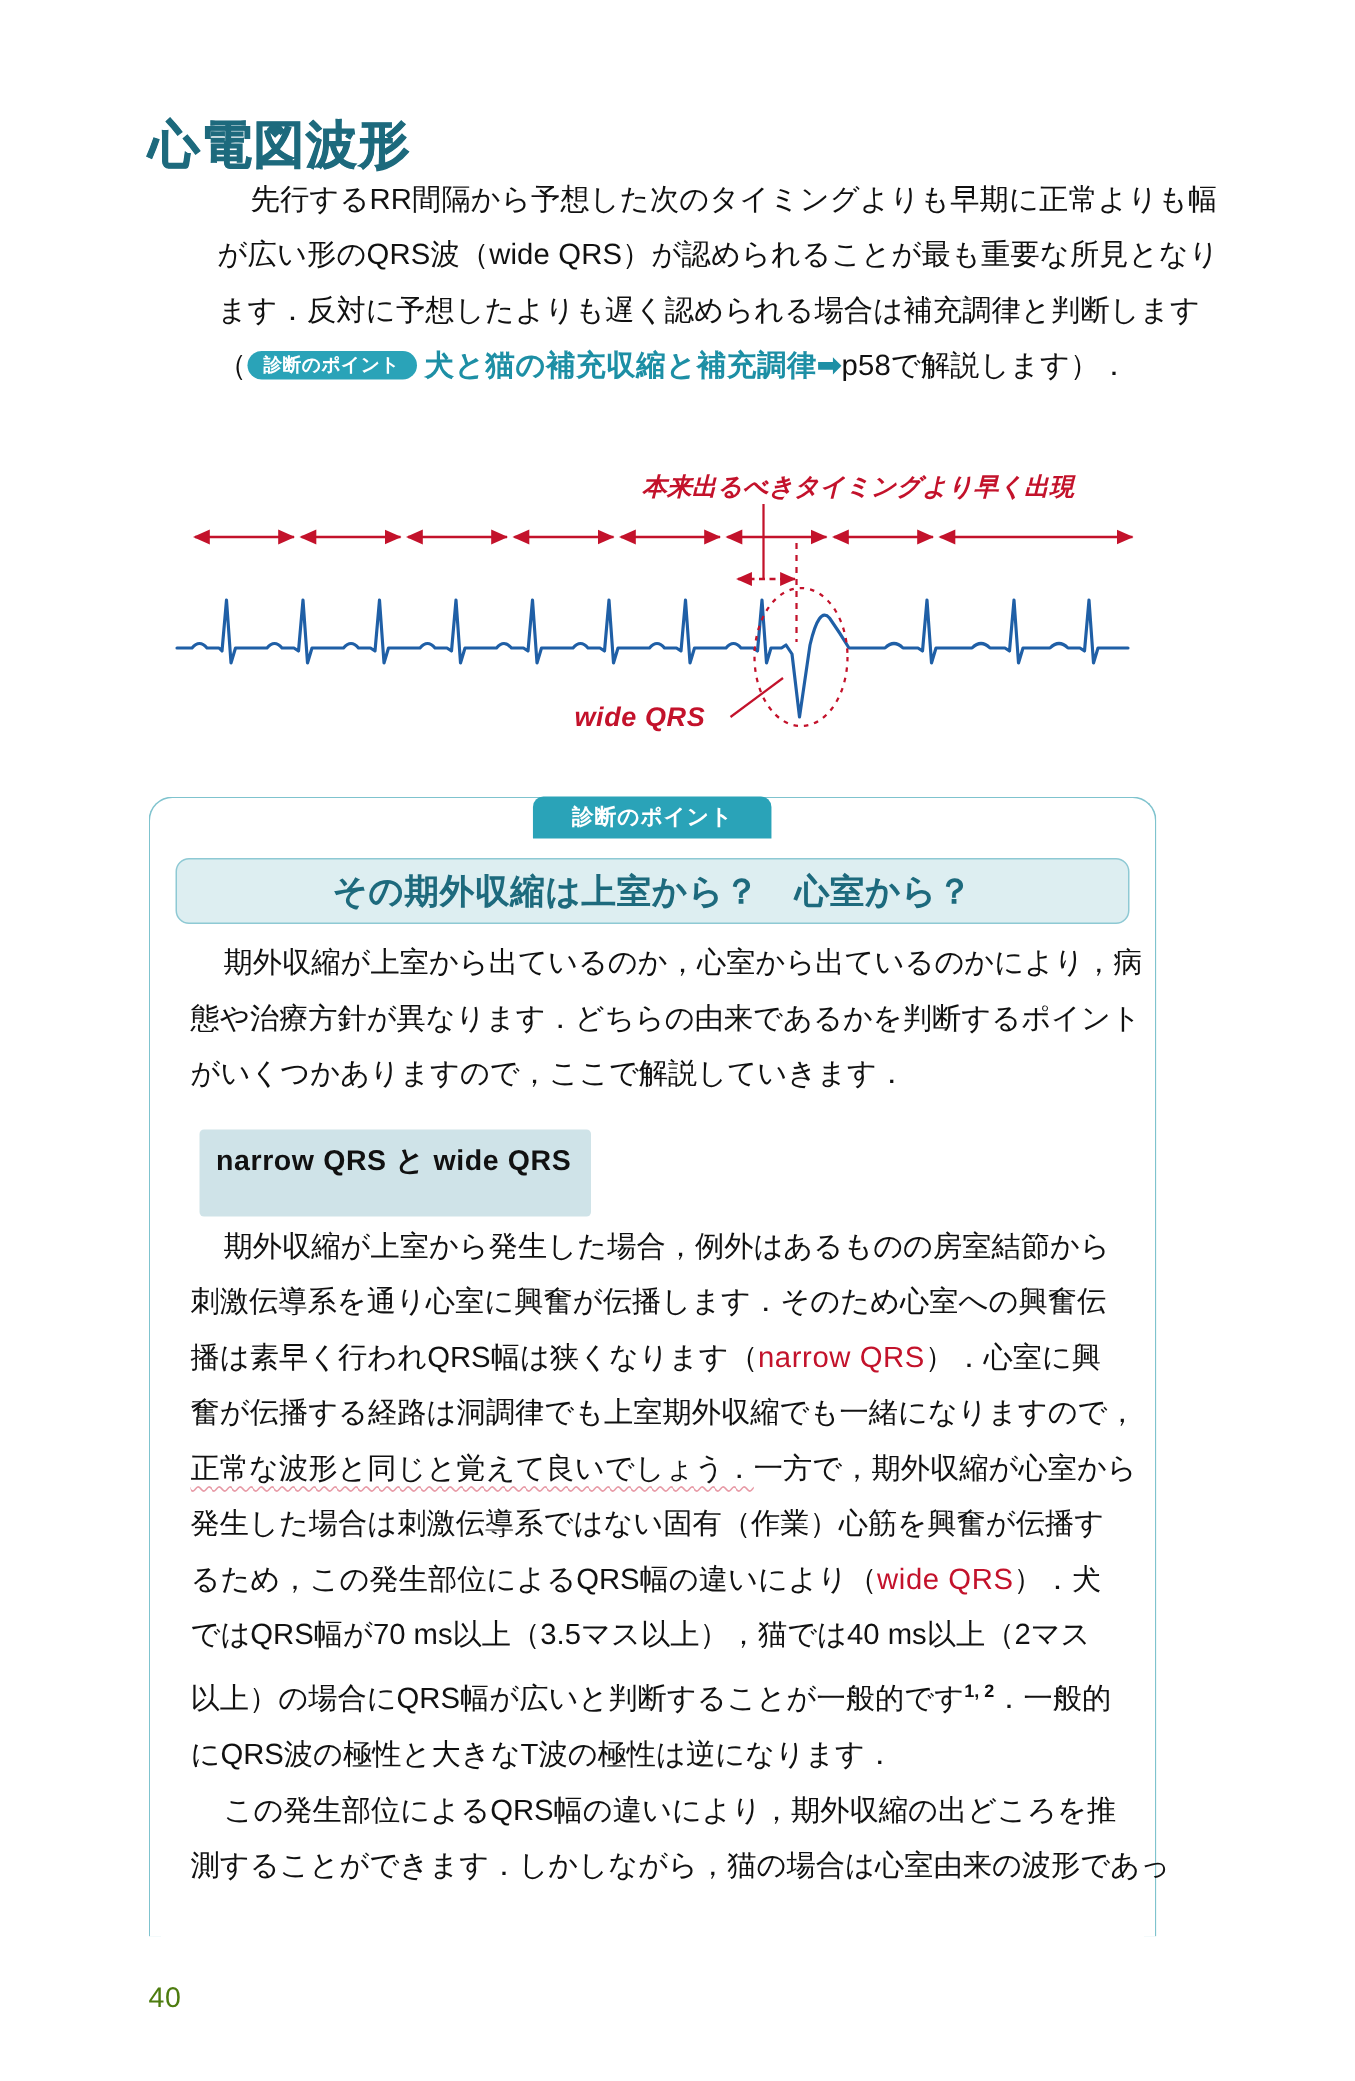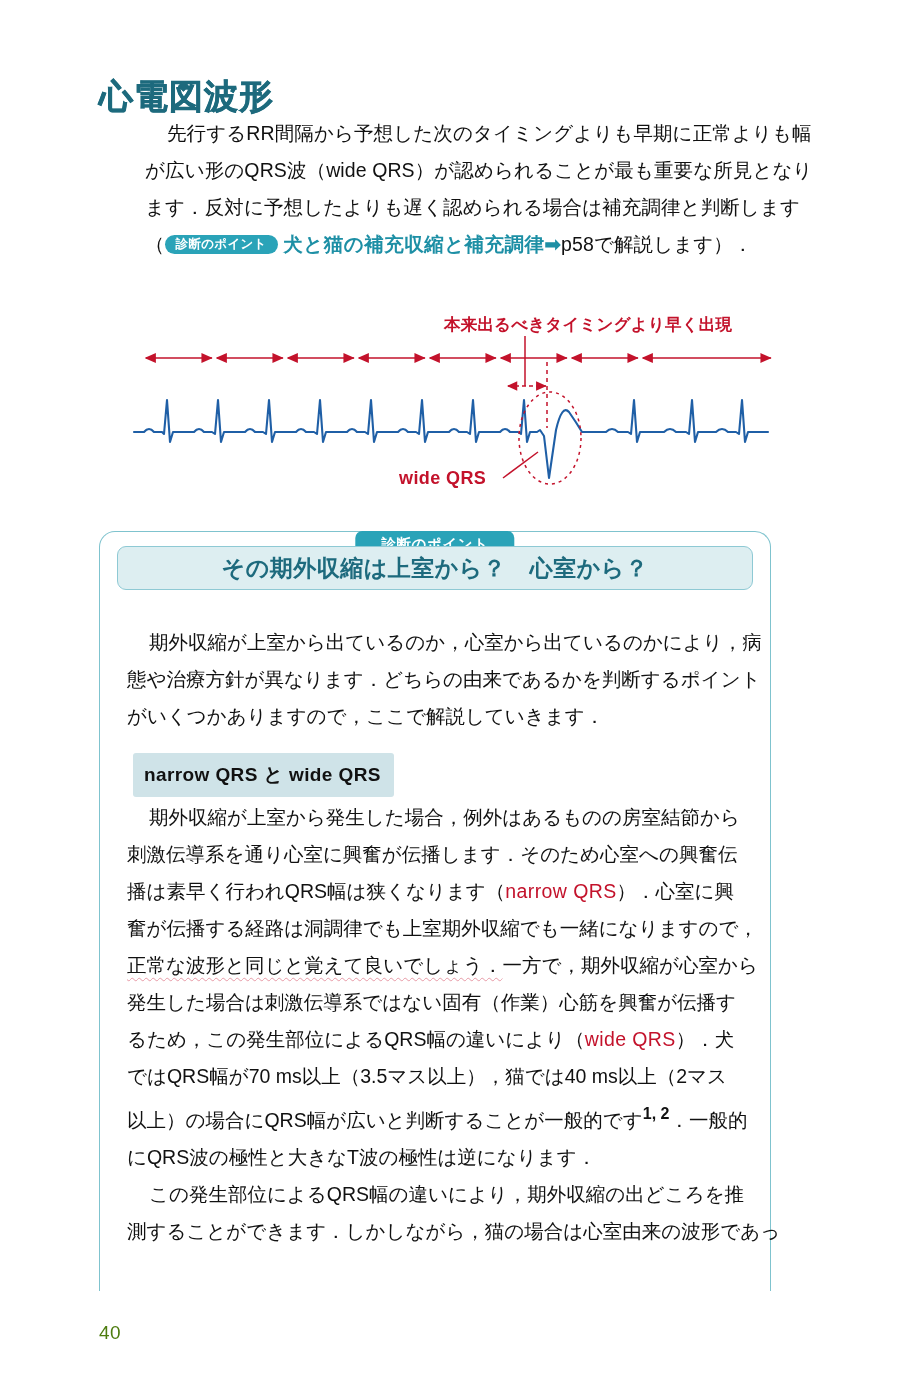--- a/index.html
+++ b/index.html
@@ -42,21 +42,21 @@
     border-radius:11px;
     padding:2px 11px 3px 11px;
     vertical-align:3px;
     letter-spacing:0.3px;
     line-height:1.15;
   }
   .tealtxt{ color:#1d8fa5; font-weight:bold; letter-spacing:0.5px; }
   .arrowglyph{ color:#1d8fa5; font-weight:bold; }
 
   
-  .figure{ position:absolute; left:16px; top:300px; width:779px; height:210px; }
+  .figure{ position:absolute; left:0; top:300px; width:779px; height:210px;font-style:italic; }
   .fig-caption-top{
     position:absolute; left:428px; top:14px;
     color:#c3122b; font-size:16.5px; font-weight:bold;
     letter-spacing:0.2px; white-space:nowrap;
   }
   .fig-label-wideqrs{
     position:absolute; left:383px; top:168px;
     color:#c3122b; font-size:18px; font-weight:bold;
     letter-spacing:0.4px;
   }
@@ -75,21 +75,21 @@
     position:absolute; left:50%; transform:translateX(-50%);
     top:-1px;
     background:#2aa3b8;
     color:#fff;
     font-size:14.5px; font-weight:bold;
     letter-spacing:0.6px;
     padding:4px 26px 5px 26px;
     border-radius:7px 7px 0 0;
   }
   .callout-title{
-    position:absolute; left:17px; right:17px; top:14px;
+    position:absolute; left:17px; right:17px; top:40px;
     height:44px;
     background:#ddeef1;
     border:1.5px solid #8ec9d4;
     border-radius:9px;
     display:flex; align-items:center; justify-content:center;
     color:#1d6a7d; font-size:23px; font-weight:bold;
     letter-spacing:0.5px;
     box-sizing:border-box;
   }
 
@@ -97,33 +97,33 @@
     position:absolute; left:27px; right:27px; top:92px;
     font-size:19.5px; line-height:37px; color:#111;
   }
   .callout-body .ln{ display:block; white-space:nowrap; }
 
   .subhead{
     display:inline-block;
     background:#cfe3e8;
     color:#111;
     font-size:19px; font-weight:bold;
-    padding:3px 13px 4px 11px;
+    padding:3px 13px 18px 11px;
     border-radius:3px;
     letter-spacing:0.4px;
     margin:18px 0 2px 6px;
   }
 
   .kw{ color:#c3122b; font-weight:normal; letter-spacing:0.4px; }
   .wavy{
     text-decoration:underline wavy #e79aa6;
     text-underline-offset:5px;
     text-decoration-thickness:1.3px;
   }
-  sup.cite{ font-size:16px; font-weight:bold; vertical-align:super; }
+  sup.cite{ font-size:12px; font-weight:bold; vertical-align:super; }
 
   
   .pageno{
     position:absolute; left:99px; top:1322px;
     font-size:19px; font-weight:normal; color:#4d7c0f;
     letter-spacing:0.5px;
   }
 </style>
 </head>
 <body>

